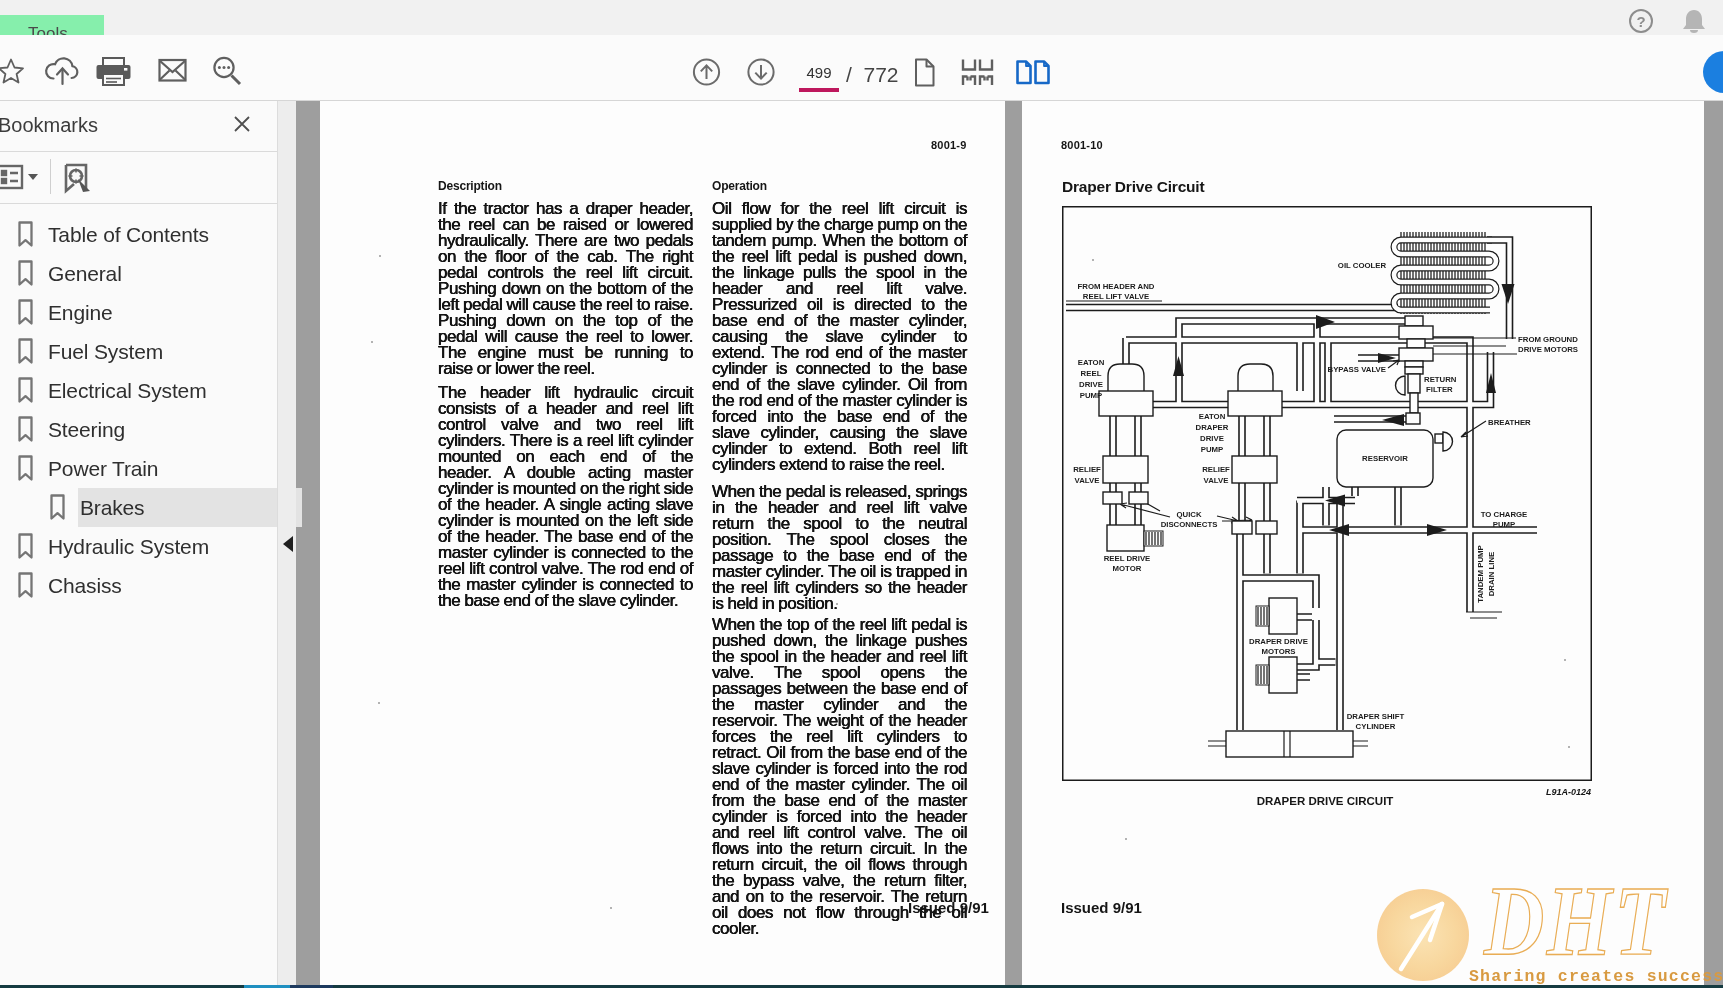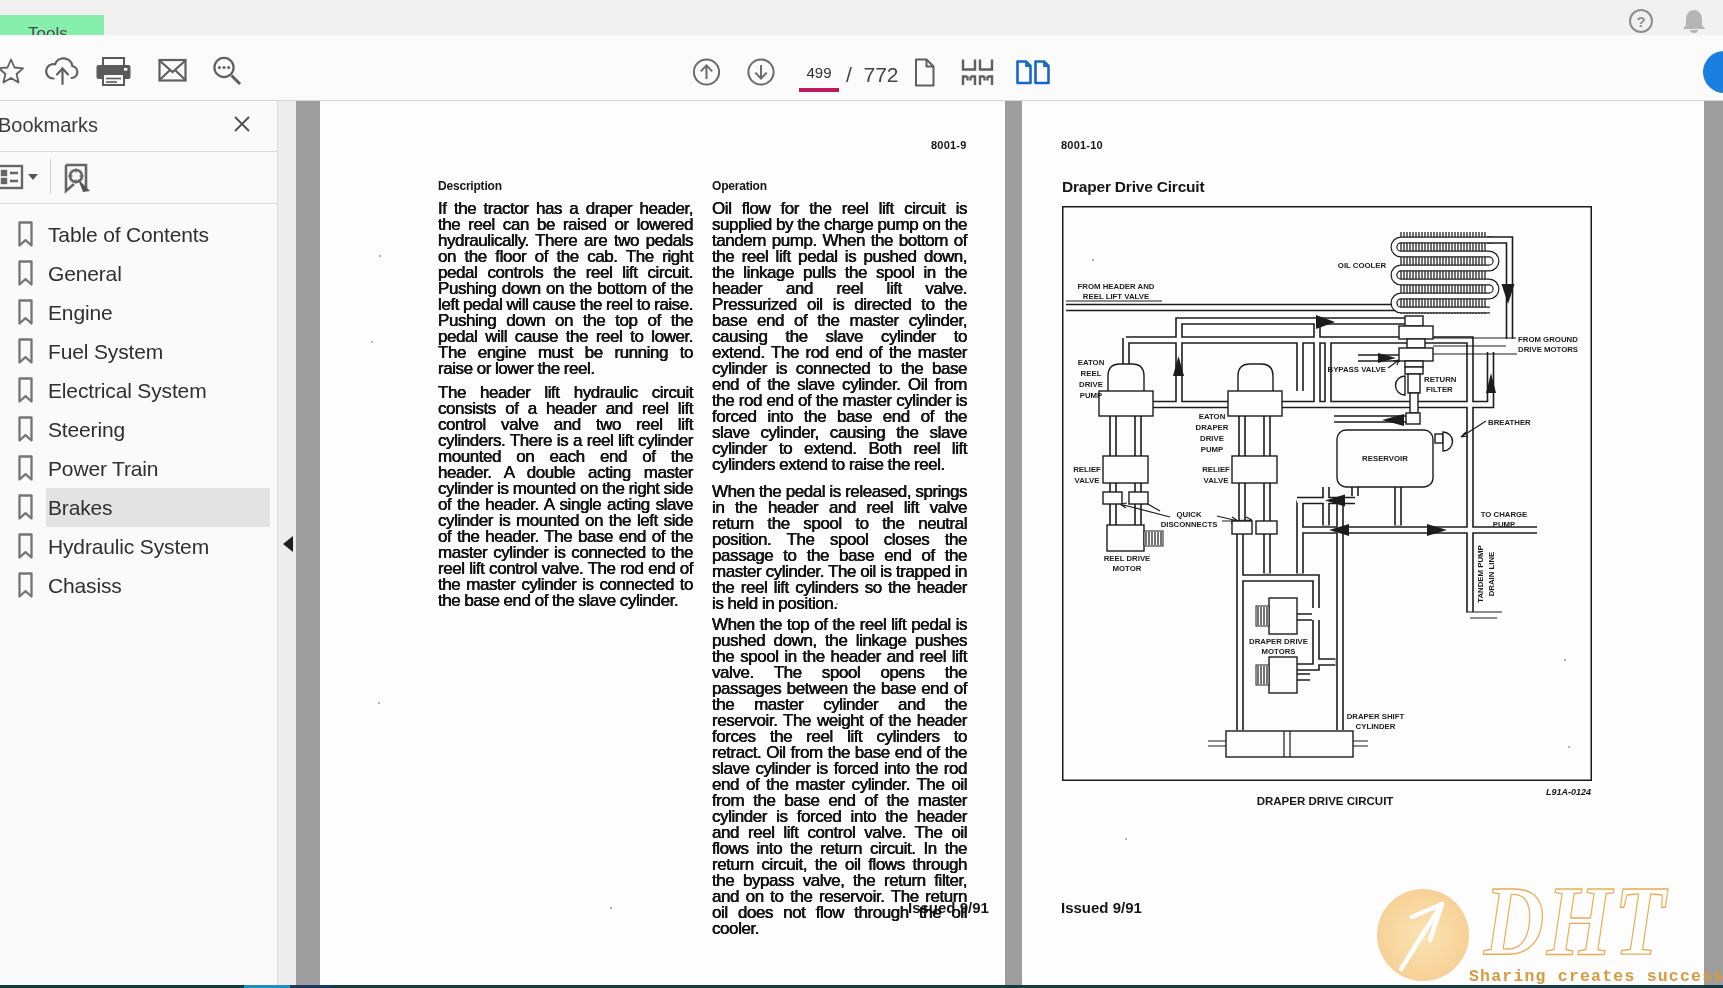--- a/index.html
+++ b/index.html
@@ -18,21 +18,21 @@
 #pgtotal{position:absolute;left:846px;top:28px;font-size:21px;color:#444;}
 #bluedot{position:absolute;left:1703px;top:16px;width:42px;height:42px;border-radius:50%;background:#1b7fe0;}
 
 #sidebar{position:absolute;left:0;top:101px;width:277px;height:887px;background:#fafafa;}
 #sb-title{position:absolute;left:-2px;top:13px;font-size:20px;color:#3c3c3c;}
 #sb-x{position:absolute;left:233px;top:14px;}
 .sbline{position:absolute;left:0;width:277px;height:1px;background:#dadada;}
 #sb-sep{position:absolute;left:50px;top:58px;width:1px;height:35px;background:#cfcfcf;}
 .bmrow{position:absolute;left:0;width:270px;height:39px;}
 .bmrow .txt{position:absolute;left:48px;top:8px;font-size:21px;letter-spacing:-0.15px;color:#2f2f2f;}
-.bmrow.sel{background:#e3e3e3;}
+.bmrow.sel{background:#e3e3e3;margin-left:32px;}
 #gutter{position:absolute;left:277px;top:101px;width:19px;height:887px;background:#ededed;border-left:1px solid #dcdcdc;box-sizing:border-box;}
 #collapse{position:absolute;left:283px;top:536px;width:0;height:0;border-top:8px solid transparent;border-bottom:8px solid transparent;border-right:10px solid #1f1f1f;}
 
 #pageL{position:absolute;left:320px;top:101px;width:685px;height:887px;background:#fdfdfd;}
 #pageR{position:absolute;left:1022px;top:101px;width:682px;height:887px;background:#fdfdfd;}
 .pg{color:#161616;}
 .pnum{position:absolute;font-size:11px;font-weight:600;letter-spacing:0.2px;}
 .h2{position:absolute;font-size:12px;font-weight:bold;letter-spacing:-0.2px;}
 .col{position:absolute;width:255px;text-align:justify;font-size:17px;line-height:16px;letter-spacing:-0.45px;word-spacing:-0.2px;color:#141414;}
 .col p{margin:0 0 0 0;text-shadow:0.32px 0 0 #141414,-0.18px 0 0 #141414;}

